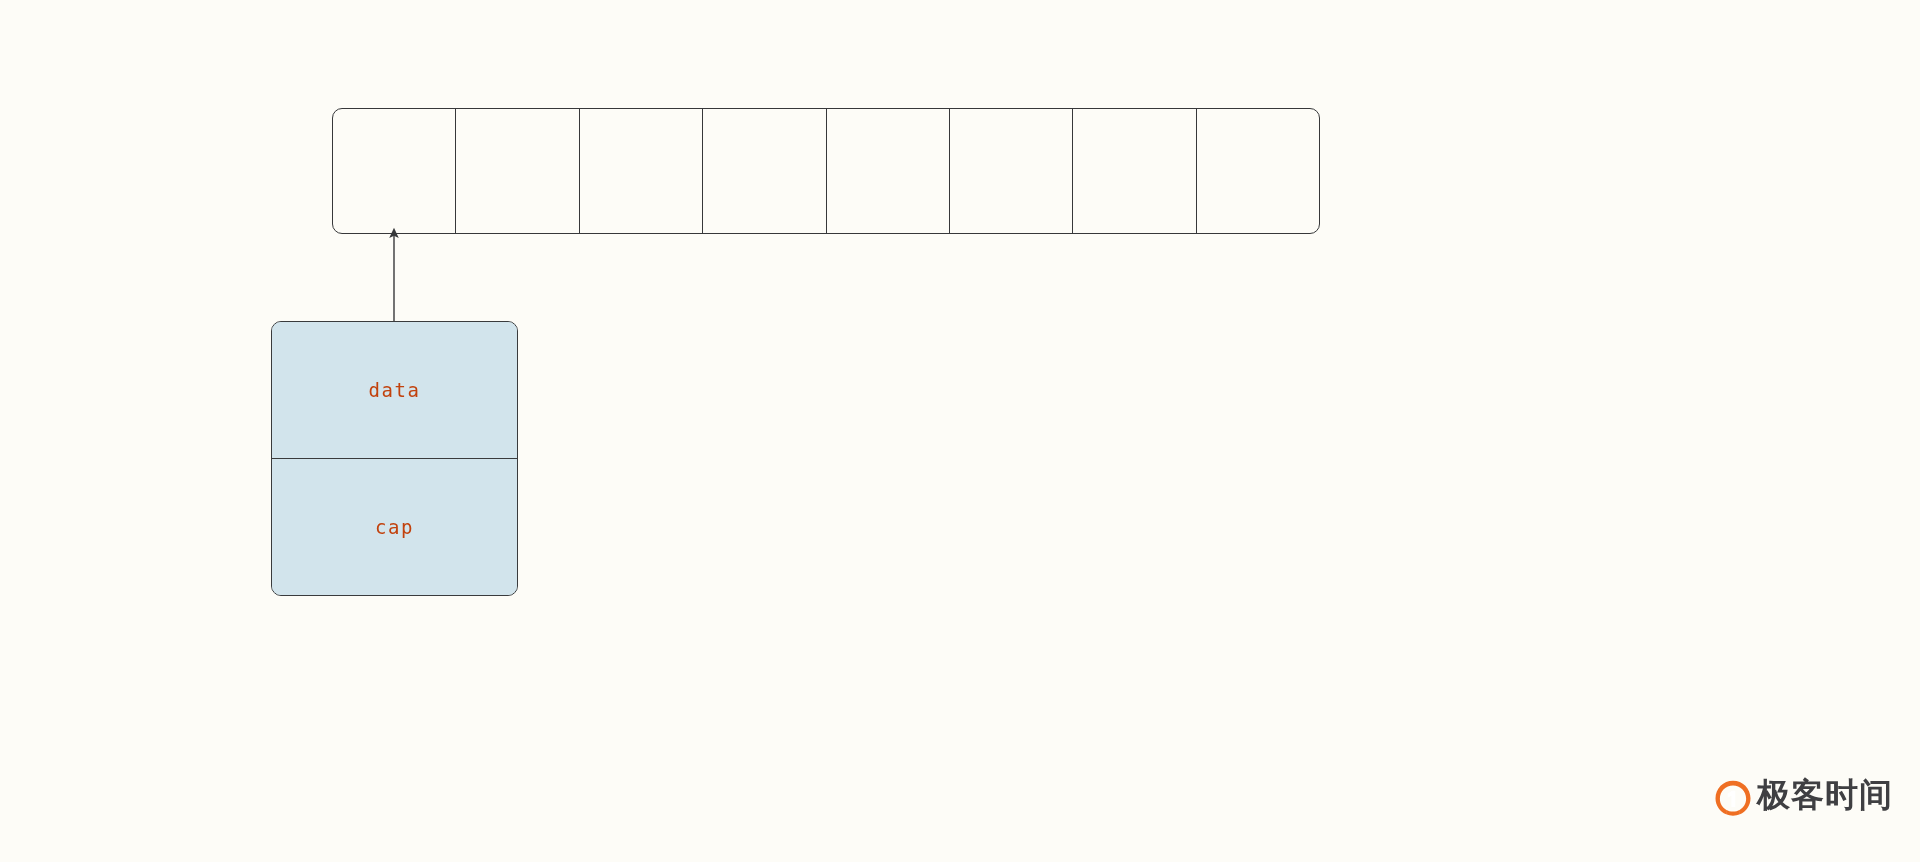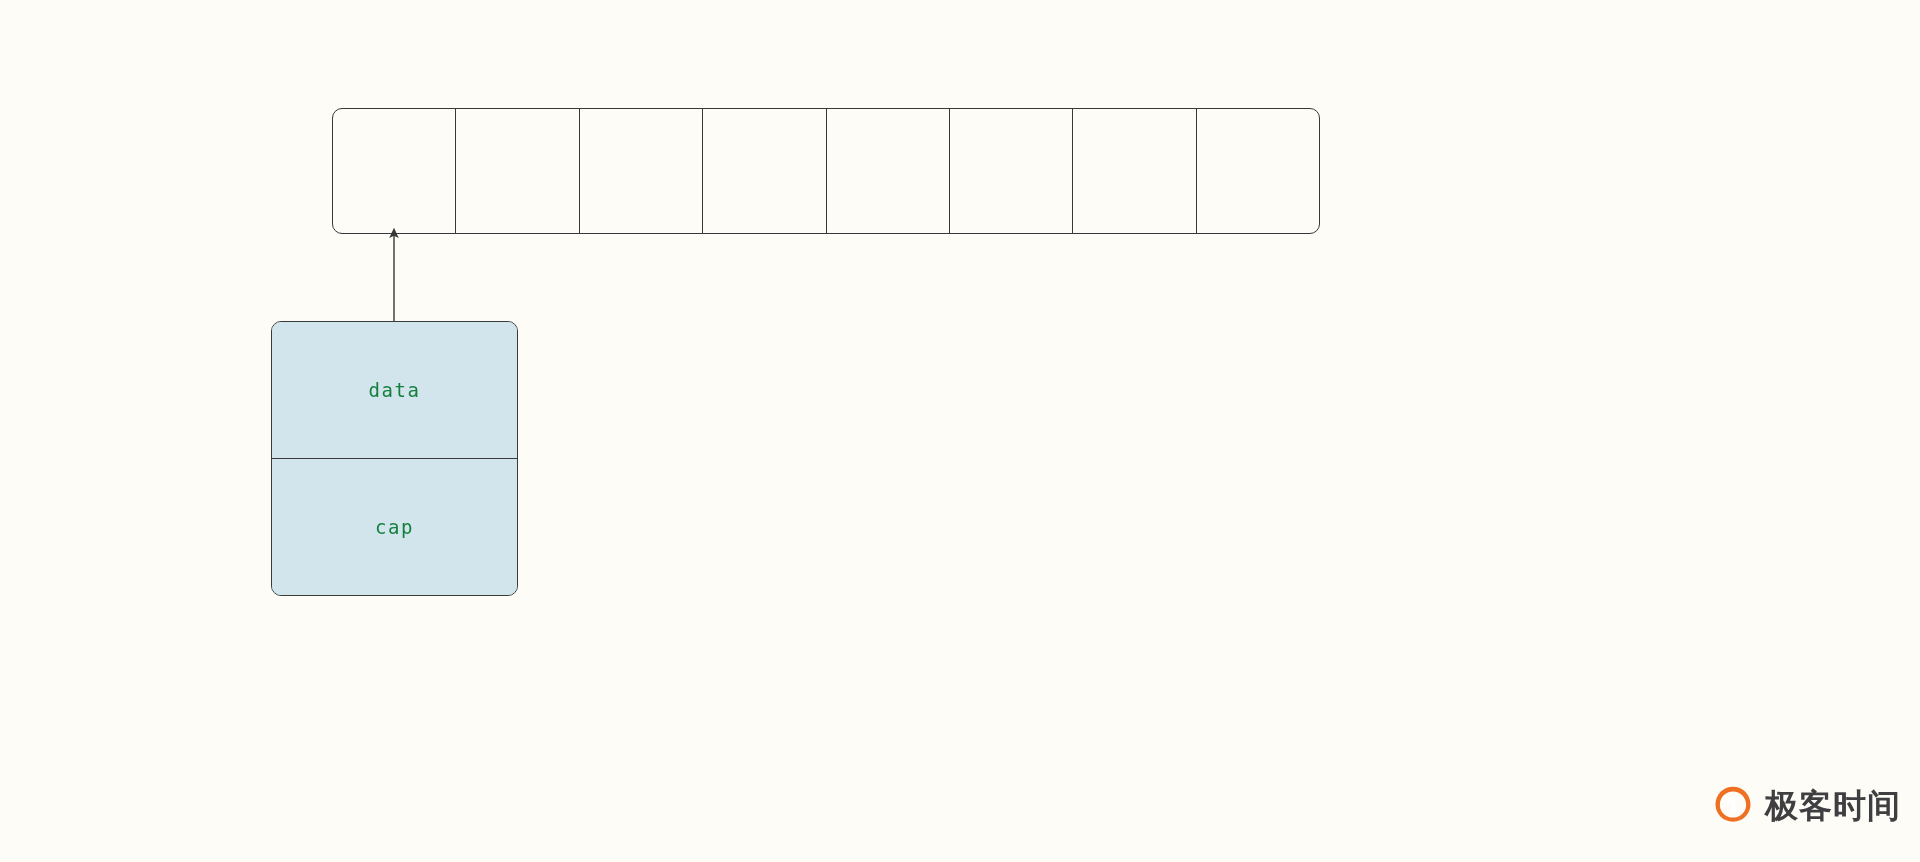--- a/index.html
+++ b/index.html
@@ -66,21 +66,21 @@
   .struct-field {
     flex: 1 1 0;
     box-sizing: border-box;
     border-bottom: 1.3px solid #3a3b3d;
     display: flex;
     align-items: center;
     justify-content: center;
     font-family: "DejaVu Sans Mono", monospace;
     font-size: 19px;
     letter-spacing: 1.6px;
-    color: #15803d;
+    color: #c2410c;
     background: #d2e4ec;
     user-select: none;
   }
   .struct-field:last-child {
     border-bottom: none;
   }
 
   
   .pointer-arrow {
     position: absolute;
@@ -92,22 +92,22 @@
   }
 
   
   .brand-logo {
     position: absolute;
     left: 1712px;
     top: 778px;
     width: 192px;
     height: 54px;
     display: flex;
-    align-items: center;
-    gap: 11px;
+    align-items: flex-start;
+    gap: 3px;
     user-select: none;
   }
   .brand-mark {
     width: 42px;
     height: 42px;
     flex: 0 0 42px;
   }
   .brand-text {
     font-family: "DejaVu Sans", sans-serif;
     font-size: 33px;

